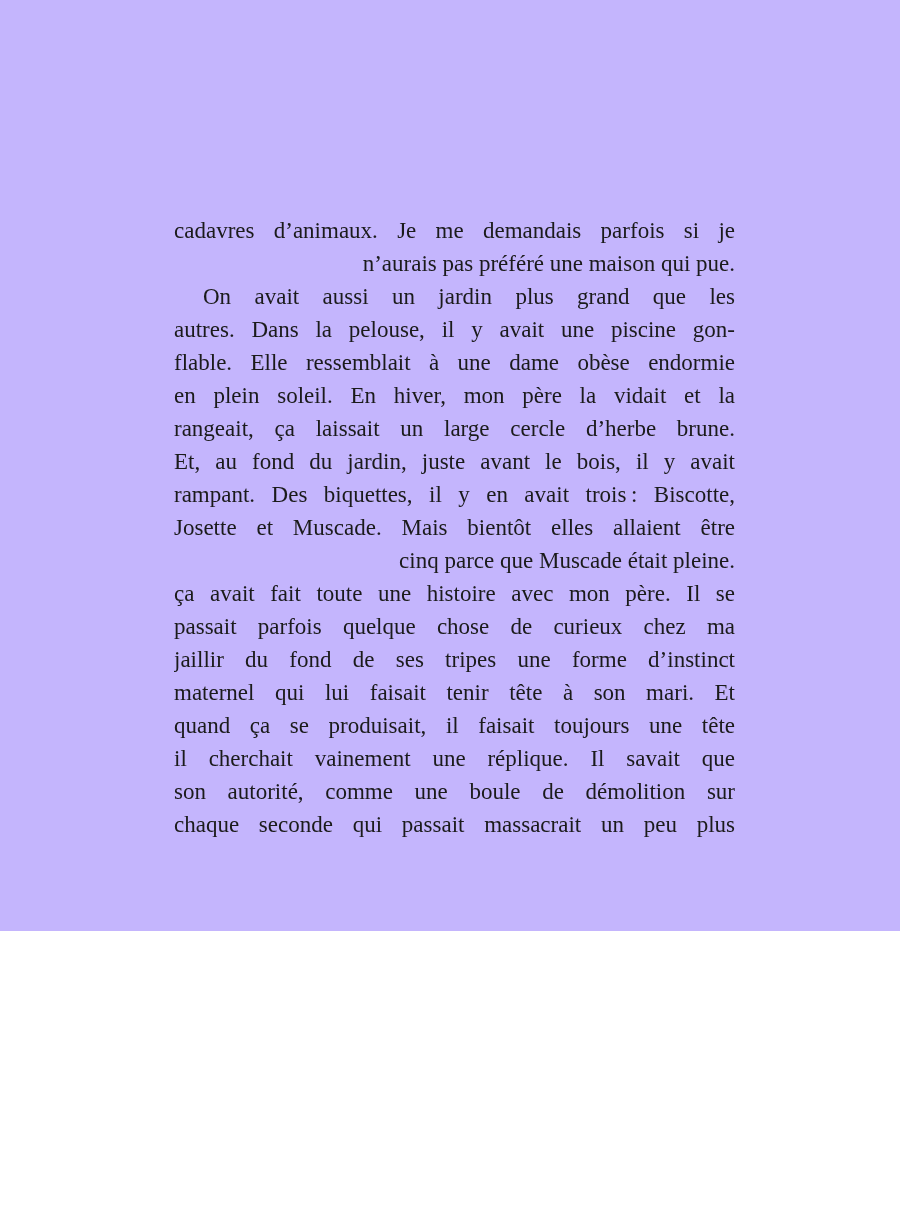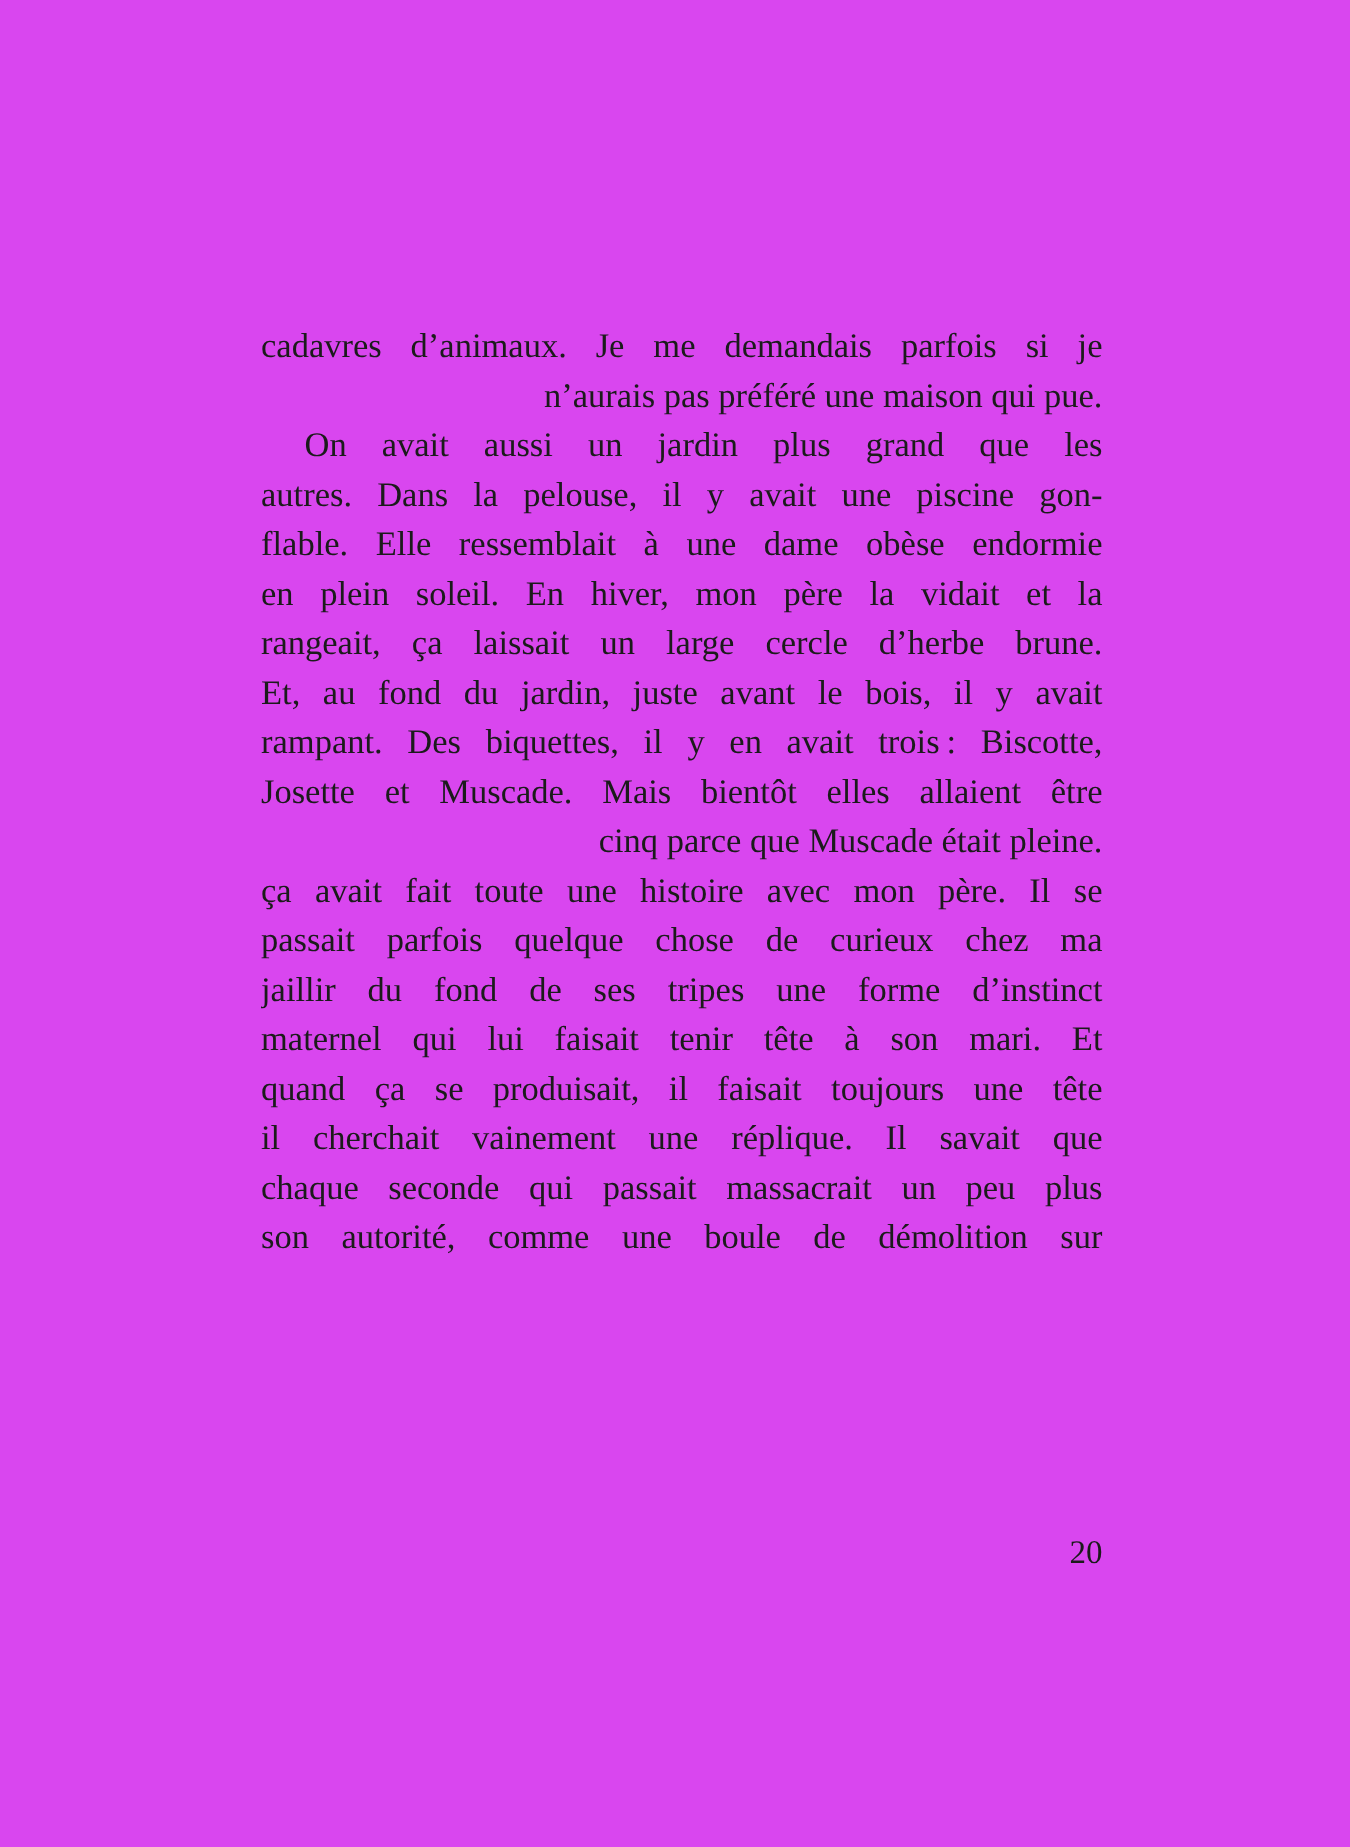--- a/index.html
+++ b/index.html
@@ -3,22 +3,22 @@
 <meta charset="utf-8">
 <style>
   html, body {
     margin: 0;
     padding: 0;
     background: #ffffff;
   }
   .book-page {
     position: relative;
     width: 900px;
-    height: 1231px;
-    background: #d946ef;
+    height: 931px;
+    background: #c4b5fd;
     font-family: "Liberation Serif", serif;
     color: #1b1b1b;
     overflow: hidden;
   }
   .text-block {
     position: absolute;
     left: 174px;
     top: 214px;
     width: 561px;
   }
@@ -70,17 +70,17 @@
       <div class="line">Et, au fond du jardin, juste avant le bois, il y avait</div>
       <div class="line">rampant. Des biquettes, il y en avait trois : Biscotte,</div>
       <div class="line">Josette et Muscade. Mais bientôt elles allaient être</div>
       <div class="line ragged">cinq parce que Muscade était pleine.</div>
       <div class="line">ça avait fait toute une histoire avec mon père. Il se</div>
       <div class="line">passait parfois quelque chose de curieux chez ma</div>
       <div class="line">jaillir du fond de ses tripes une forme d’instinct</div>
       <div class="line">maternel qui lui faisait tenir tête à son mari. Et</div>
       <div class="line">quand ça se produisait, il faisait toujours une tête</div>
       <div class="line">il cherchait vainement une réplique. Il savait que</div>
+      <div class="line">son autorité, comme une boule de démolition sur</div>
       <div class="line">chaque seconde qui passait massacrait un peu plus</div>
-      <div class="line">son autorité, comme une boule de démolition sur</div>
     </div>
   <div class="folio">20</div>
 </div>
 
 </body></html>

